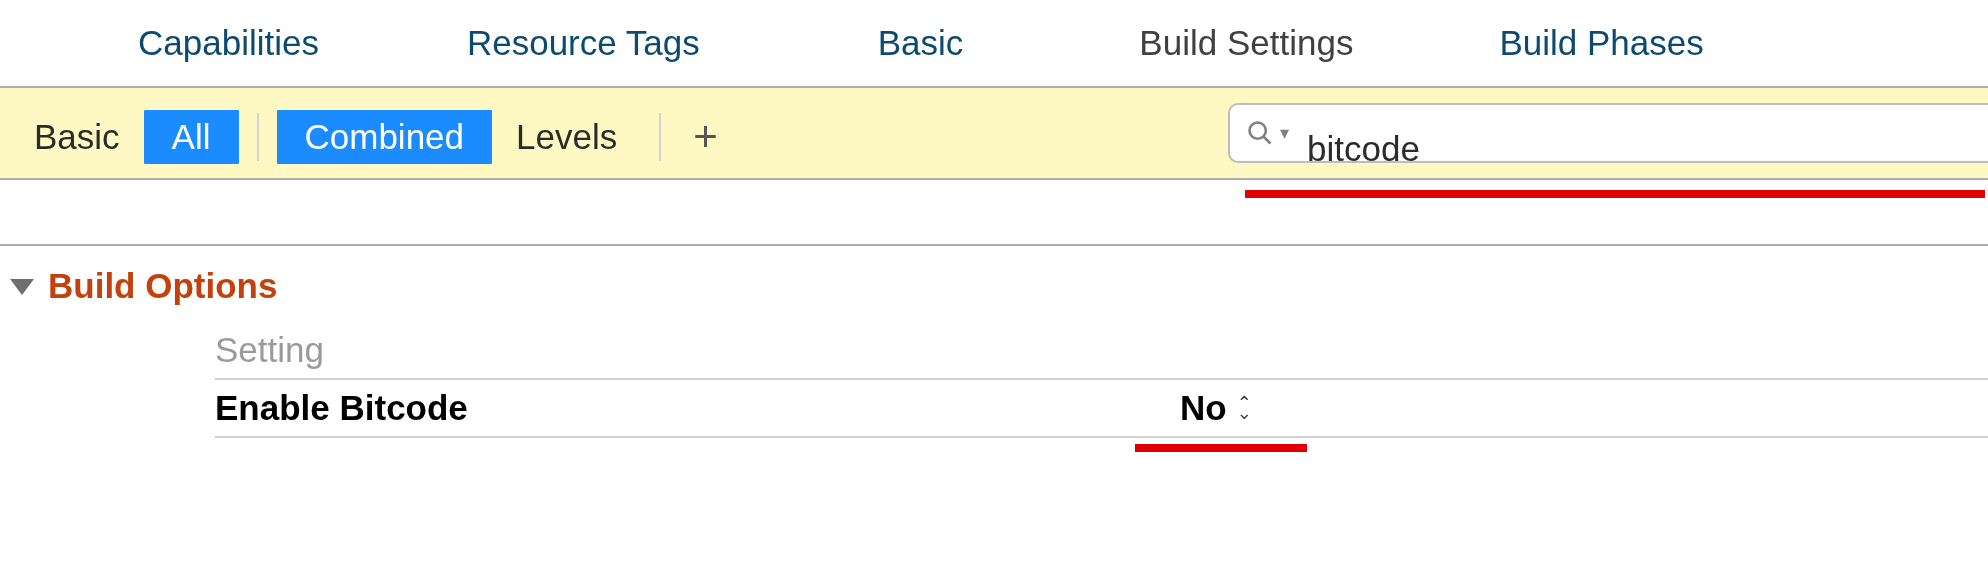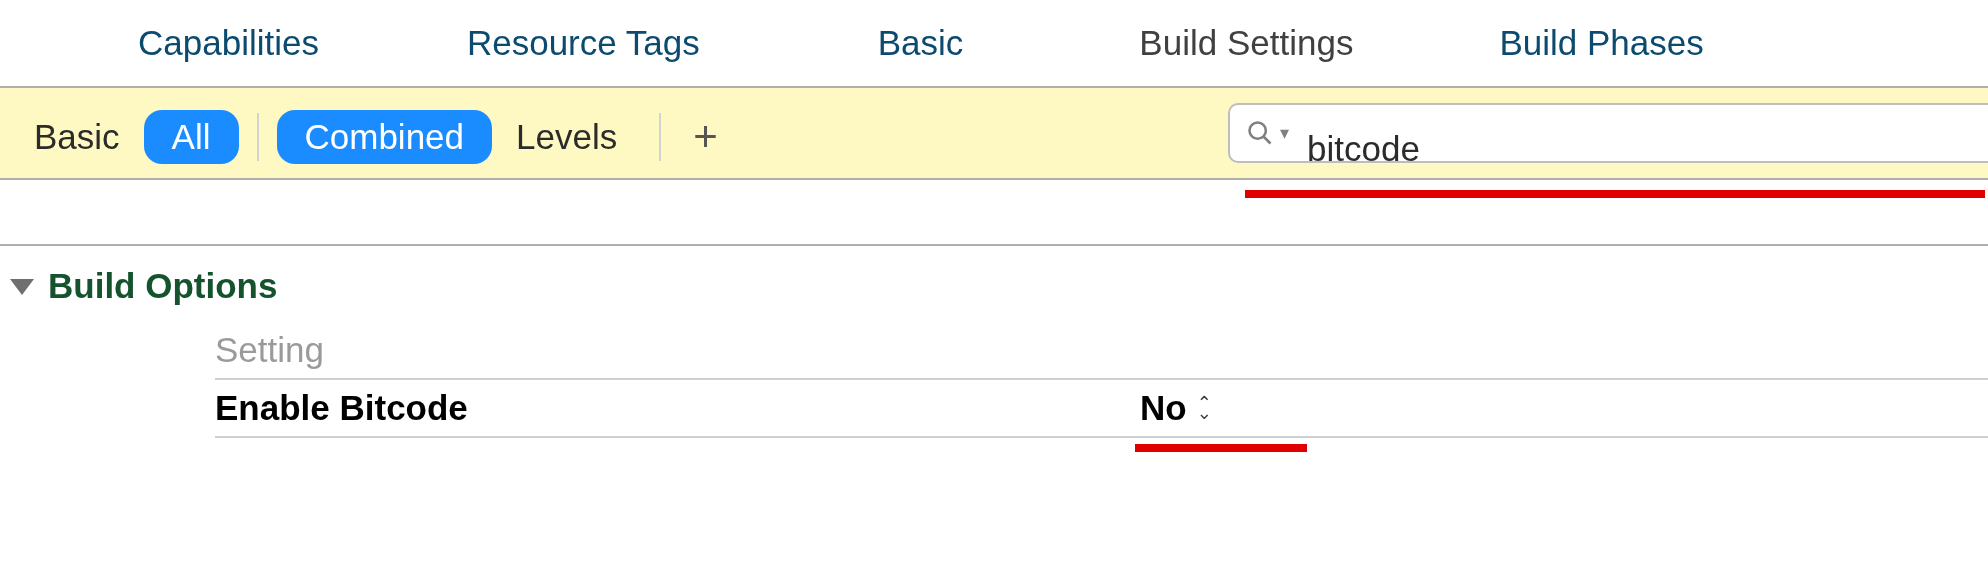--- a/index.html
+++ b/index.html
@@ -66,21 +66,21 @@
     .tb-text {
       font-size: 35px;
       color: #2b2b2b;
       padding: 0 24px;
       cursor: default;
     }
     .pill {
       background: #1a8cff;
       color: #ffffff;
       font-size: 35px;
-      border-radius: 18px;
+      border-radius: 1px;
       padding: 6px 28px;
       display: inline-flex;
       align-items: center;
       height: 54px;
       cursor: default;
     }
     .vdiv {
       width: 2px;
       height: 48px;
       background: #d3d3d3;
@@ -160,21 +160,21 @@
       height: 0;
       border-left: 12px solid transparent;
       border-right: 12px solid transparent;
       border-top: 16px solid #6f6f6f;
       margin-left: 4px;
       margin-top: 2px;
     }
     .group-title {
       font-size: 35px;
       font-weight: 700;
-      color: #14532d;
+      color: #c2410c;
     }
 
     
     .settings-header {
       display: flex;
       align-items: center;
       height: 58px;
       margin-left: 215px;
       margin-right: 0;
       border-bottom: 2px solid #d0d0d0;
@@ -203,20 +203,21 @@
     }
 
     .settings-row {
       display: flex;
       align-items: center;
       height: 58px;
       margin-left: 215px;
       margin-right: 0;
       border-bottom: 2px solid #d0d0d0;
       position: relative;
+      gap: 40px;
     }
     .row-name {
       font-size: 35px;
       font-weight: 700;
       color: #000;
       flex: 0 0 915px;
     }
     .row-value-cell {
       display: flex;
       align-items: center;

